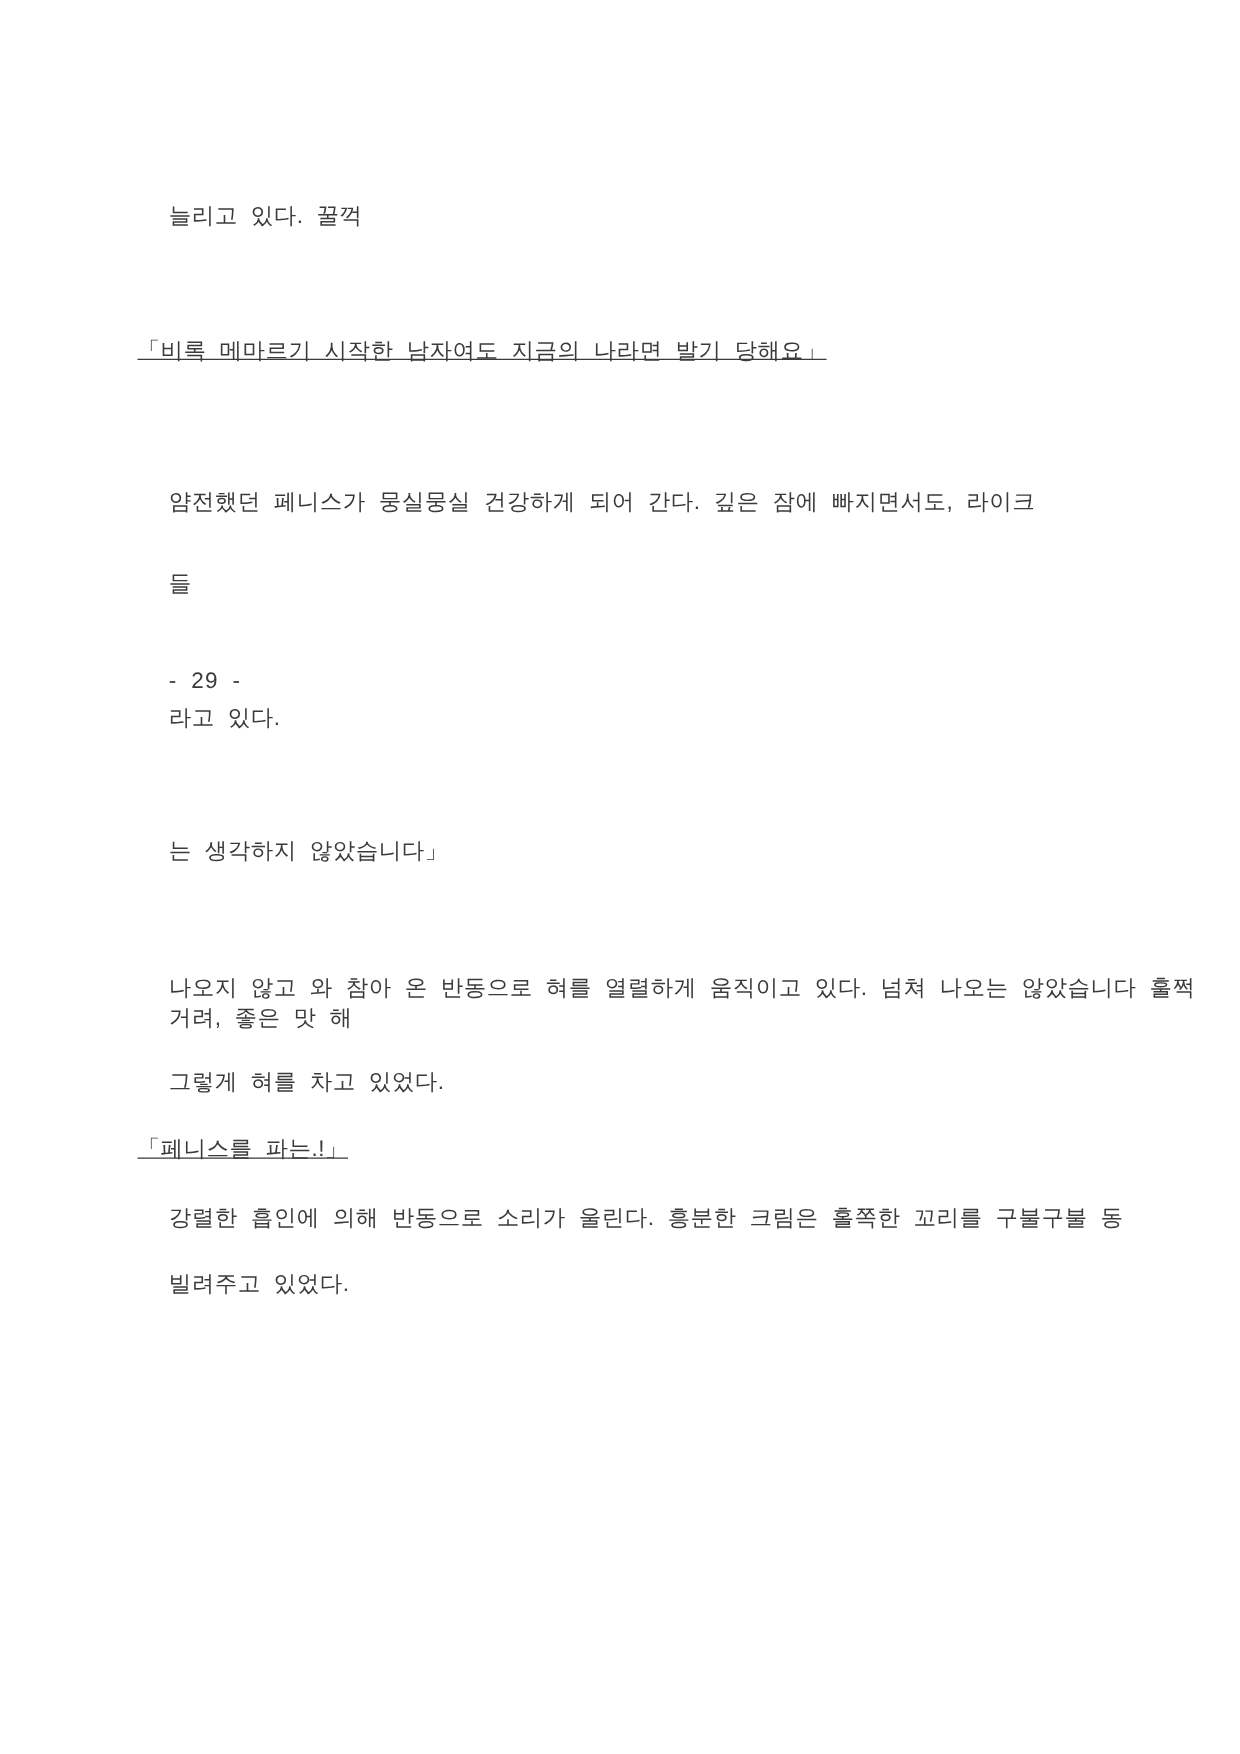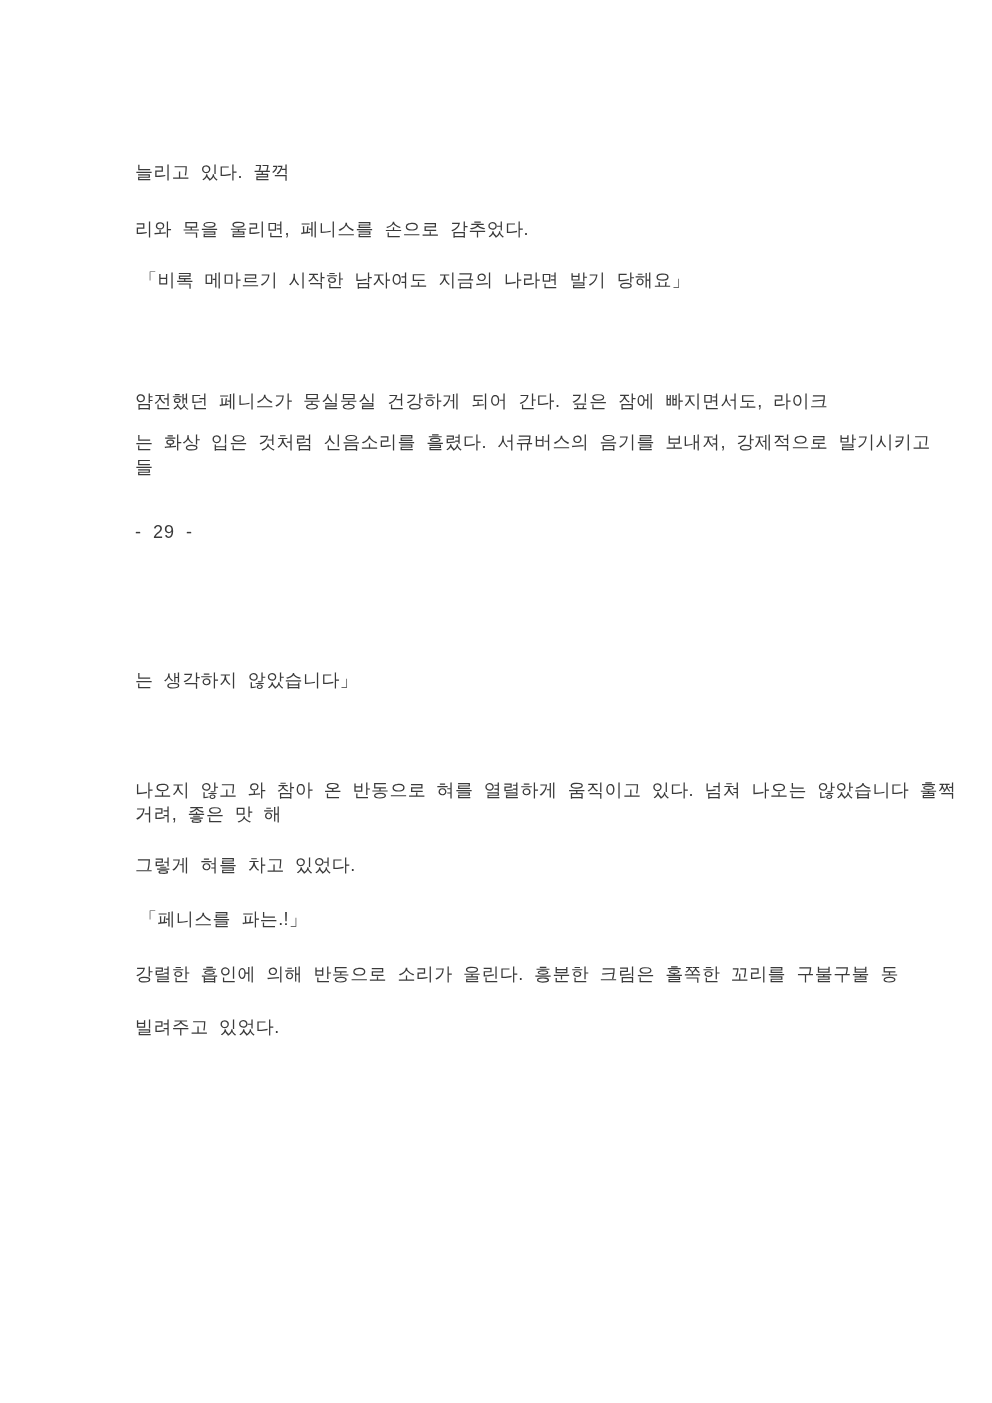--- a/index.html
+++ b/index.html
@@ -22,37 +22,37 @@
     width: 730px;
     font-size: 18px;
     line-height: 26px;
     letter-spacing: 0.4px;
     word-spacing: 5px;
     white-space: nowrap;
     text-align: left;
   }
   .q {
     
-    left: 139px;
+    left: 110px;
+    text-decoration: underline;
   }
   .pgnum {
     letter-spacing: 1px;
   }
 </style>
 </head>
 <body>
 
 <div class="page">
   <div class="ln" style="top:159px">늘리고 있다. 꿀꺽</div>
-  <div class="ln" style="top:216px">리와 목을 울리면, 페니스를 손으로 감추었다.</div>
   <div class="ln q" style="top:267px">「비록 메마르기 시작한 남자여도 지금의 나라면 발기 당해요」</div>
   <div class="ln" style="top:388px">얌전했던 페니스가 뭉실뭉실 건강하게 되어 간다. 깊은 잠에 빠지면서도, 라이크</div>
-  <div class="ln" style="top:429px">는 화상 입은 것처럼 신음소리를 흘렸다. 서큐버스의 음기를 보내져, 강제적으로 발기시키고</div>
   <div class="ln" style="top:454px">들</div>
-  <div class="ln pgnum" style="top:519px">- 29 -</div>
+  <div class="ln pgnum" style="top:531px">- 29 -</div>
+  <div class="ln" style="top:561px">라고 있다.</div>
   <div class="ln" style="top:667px">는 생각하지 않았습니다」</div>
   <div class="ln" style="top:777px">나오지 않고 와 참아 온 반동으로 혀를 열렬하게 움직이고 있다. 넘쳐 나오는 않았습니다 훌쩍</div>
   <div class="ln" style="top:801px">거려, 좋은 맛 해</div>
   <div class="ln" style="top:852px">그렇게 혀를 차고 있었다.</div>
   <div class="ln q" style="top:906px">「페니스를 파는.!」</div>
   <div class="ln" style="top:961px">강렬한 흡인에 의해 반동으로 소리가 울린다. 흥분한 크림은 홀쪽한 꼬리를 구불구불 동</div>
   <div class="ln" style="top:1014px">빌려주고 있었다.</div>
 </div>
 
 </body></html>

